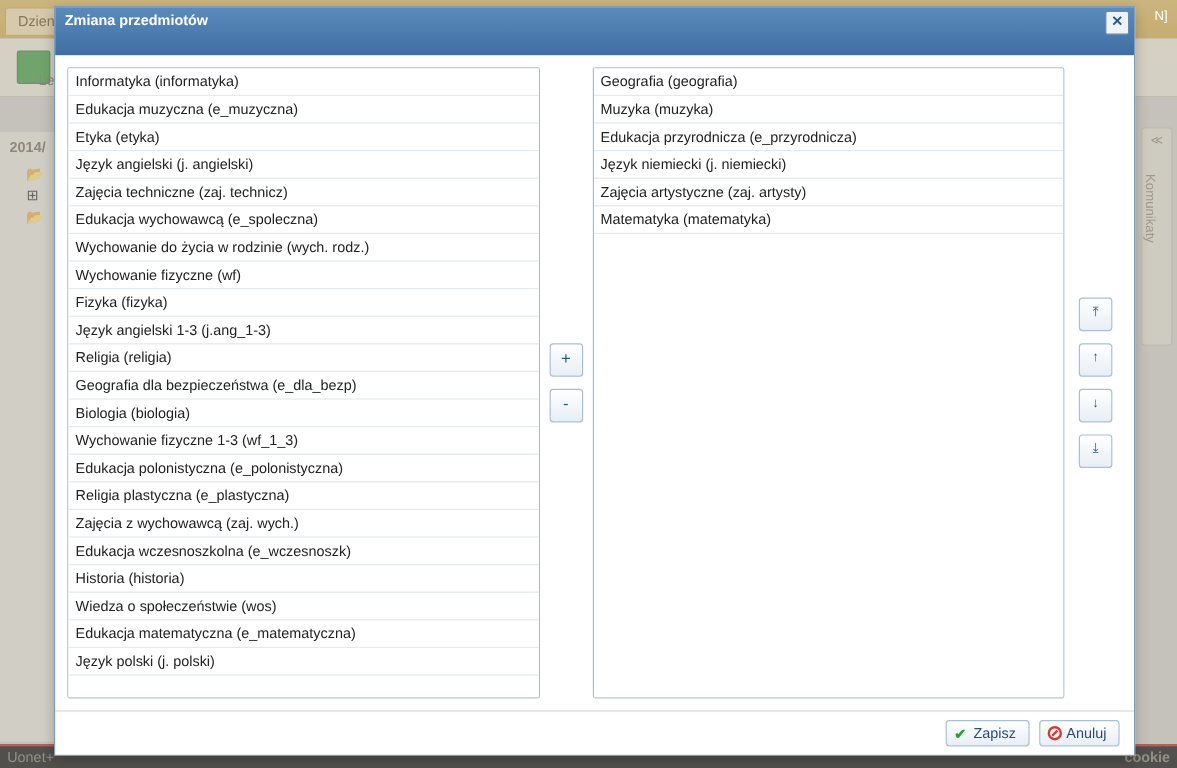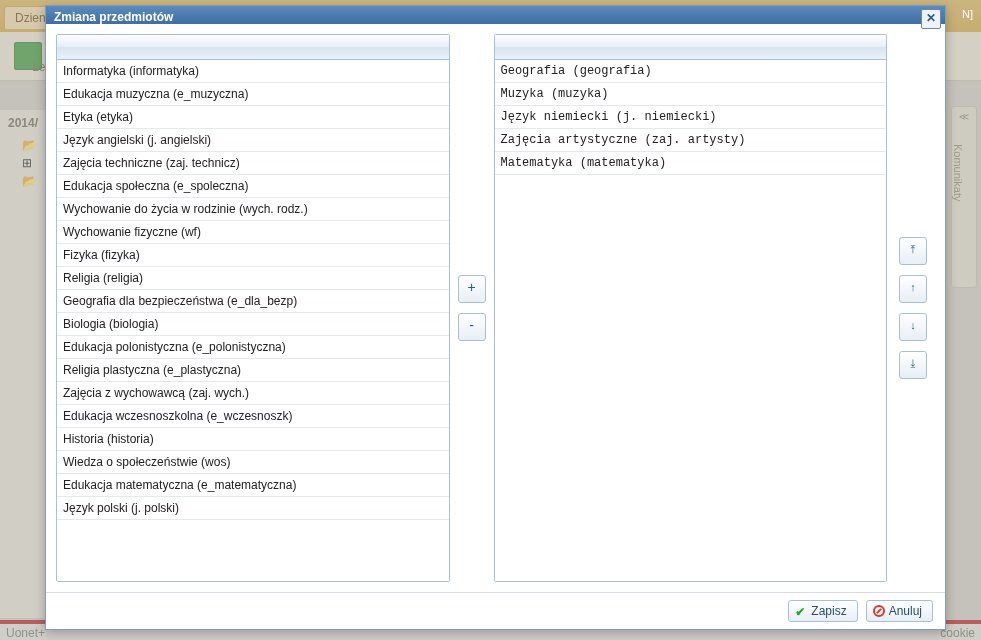--- a/index.html
+++ b/index.html
@@ -21,49 +21,49 @@
   .bg-toolbar{position:absolute;left:0;top:32px;height:48px;right:0;
     background:#f0ead9;border-bottom:1px solid #c9c2ab;}
   .bg-icon{width:26px;height:26px;margin:10px 8px 0 14px;background:#3a9a3a;
     border:1px solid #2e7c2e;display:inline-block;border-radius:2px;}
   .bg-lek{position:absolute;left:32px;top:60px;color:#6d6652;}
   .bg-tree{position:absolute;left:0;top:110px;bottom:22px;width:160px;
     background:#eae6db;border-right:1px solid #c9c2ab;}
   .bg-tree .yr{padding:6px 8px;color:#6d6652;font-weight:bold;}
   .bg-tree .fd{padding:2px 0 2px 22px;}
   .bg-status{position:absolute;left:0;bottom:0;right:0;height:20px;
-    background:#e5e5e5;border-top:4px solid #b91c1c;color:#7b755f;
+    background:#000000;border-top:2px solid #b91c1c;color:#7b755f;
     padding:2px 6px;box-sizing:border-box;}
-  .bg-status .ck{float:right;}
+  .bg-status .ck{float:right;font-weight:bold;}
   .bg-right-rail{position:absolute;right:4px;top:106px;width:24px;height:180px;
     background:#e4e0d2;border:1px solid #c9c2ab;border-radius:3px;
     text-align:center;color:#8f876c;}
   .bg-right-rail .v{writing-mode:vertical-rl;margin-top:22px;font-size:11px;}
 
   
   .mask{position:absolute;inset:0;background:rgba(180,178,170,.45);}
   .modal{
     position:absolute;left:45px;top:5px;right:35px;bottom:10px;
     background:#fff;border:1px solid #7f9db9;
     box-shadow:0 3px 10px rgba(0,0,0,.25);display:flex;flex-direction:column;
   }
   .modal-head{
-    height:18px;background:linear-gradient(#5b8bbd,#3f6fa2);
+    height:40px;background:linear-gradient(#5b8bbd,#3f6fa2);
     color:#fff;font-weight:bold;padding:4px 8px 0;position:relative;
     box-sizing:border-box;
   }
   .modal-close{
     position:absolute;right:4px;top:3px;width:18px;height:18px;
     background:#eef3f8;border:1px solid #6a88a8;border-radius:2px;
     text-align:center;line-height:16px;color:#2a5b8c;font-weight:bold;
     cursor:pointer;font-size:12px;
   }
   .modal-body{flex:1;display:flex;padding:10px;min-height:0;}
   .list-panel{
-    flex:1;border:1px solid #a7c0d7;display:flex;flex-direction:column;
+    flex:1;border:1px solid #a7c0d7;display:flex;flex-direction:row;
     min-width:0;min-height:0;border-radius:2px;
   }
   .list-head{
     height:24px;border-bottom:1px solid #a7c0d7;
     background:linear-gradient(#fdfdfe,#e7eef6 48%,#d8e4f0 52%,#eaf1f8);
   }
   .list-body{flex:1;overflow-y:scroll;background:#fff;}
   .row{
     padding:4px 6px;border-bottom:1px solid #e2e9f1;cursor:default;
     white-space:nowrap;overflow:hidden;text-overflow:ellipsis;
@@ -133,48 +133,51 @@
   <div class="modal-body">
 
     <div class="list-panel">
       <div class="list-head"></div>
       <div class="list-body" id="left-list">
           <div class="row">Informatyka (informatyka)</div>
           <div class="row">Edukacja muzyczna (e_muzyczna)</div>
           <div class="row">Etyka (etyka)</div>
           <div class="row">Język angielski (j. angielski)</div>
           <div class="row">Zajęcia techniczne (zaj. technicz)</div>
-          <div class="row">Edukacja społeczna (e_spoleczna)</div>
+          <div class="row">Edukacja wychowawcą (e_spoleczna)</div>
           <div class="row">Wychowanie do życia w rodzinie (wych. rodz.)</div>
           <div class="row">Wychowanie fizyczne (wf)</div>
           <div class="row">Fizyka (fizyka)</div>
+          <div class="row">Język angielski 1-3 (j.ang_1-3)</div>
           <div class="row">Religia (religia)</div>
           <div class="row">Geografia dla bezpieczeństwa (e_dla_bezp)</div>
           <div class="row">Biologia (biologia)</div>
+          <div class="row">Wychowanie fizyczne 1-3 (wf_1_3)</div>
           <div class="row">Edukacja polonistyczna (e_polonistyczna)</div>
           <div class="row">Religia plastyczna (e_plastyczna)</div>
           <div class="row">Zajęcia z wychowawcą (zaj. wych.)</div>
           <div class="row">Edukacja wczesnoszkolna (e_wczesnoszk)</div>
           <div class="row">Historia (historia)</div>
           <div class="row">Wiedza o społeczeństwie (wos)</div>
           <div class="row">Edukacja matematyczna (e_matematyczna)</div>
           <div class="row">Język polski (j. polski)</div>
         </div>
     </div>
 
     <div class="transfer-col">
       <div class="sq-btn">+</div>
       <div class="sq-btn">-</div>
     </div>
 
     <div class="list-panel">
       <div class="list-head"></div>
-      <div class="list-body" id="right-list" style="overflow-y:auto;font-family:Liberation Mono, monospace;">
+      <div class="list-body" id="right-list" style="overflow-y:auto;">
           <div class="row">Geografia (geografia)</div>
           <div class="row">Muzyka (muzyka)</div>
+          <div class="row">Edukacja przyrodnicza (e_przyrodnicza)</div>
           <div class="row">Język niemiecki (j. niemiecki)</div>
           <div class="row">Zajęcia artystyczne (zaj. artysty)</div>
           <div class="row">Matematyka (matematyka)</div>
         </div>
     </div>
 
     <div class="order-col">
       <div class="sq-btn arrow">⤒</div>
       <div class="sq-btn arrow">↑</div>
       <div class="sq-btn arrow">↓</div>

